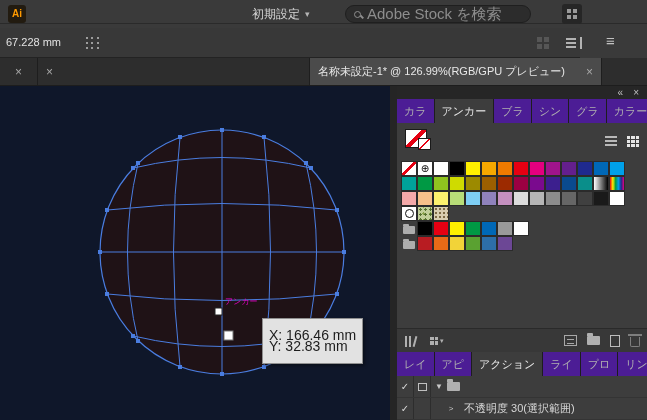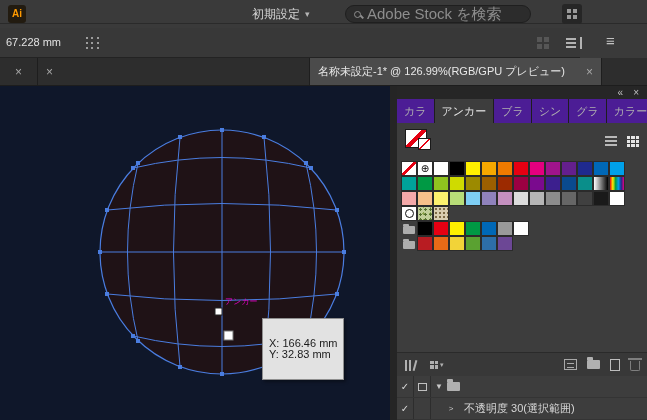--- a/index.html
+++ b/index.html
@@ -42,21 +42,21 @@
   .dtab.t3 { width:292px; background:#4b4b4b; color:#e8e8e8; }
   .dtab-fill { flex:1; }
 
   
   .canvas { position:absolute; left:0; top:86px; width:390px; height:376px; background:#0f172a; overflow:hidden; }
   .canvas svg { position:absolute; left:0; top:0; }
   .wire { stroke:#4a7de0; stroke-width:1; fill:none; }
   .shapefill { fill:#1f1216; stroke:#4a7de0; stroke-width:1.2; }
   #anchor-points rect { fill:#4a7de0; }
   .smartlabel { position:absolute; left:225px; top:210px; font-size:8px; color:#ee00cc; white-space:nowrap; }
-  .tooltip { position:absolute; left:262px; top:232px; background:#e2e2e2; border:1px solid #8f8f8f; box-shadow:2px 2px 3px rgba(0,0,0,.35); font-size:11px; color:#1c1c1c; padding:19px 6px; line-height:11px; white-space:nowrap; }
+  .tooltip { position:absolute; left:262px; top:232px; background:#e2e2e2; border:1px solid #8f8f8f; box-shadow:2px 2px 3px rgba(0,0,0,.35); font-size:14px; color:#1c1c1c; padding:11px 6px; line-height:11px; white-space:nowrap; }
 
   .divider { position:absolute; left:390px; top:86px; width:7px; height:334px; background:#252525; }
 
   
   .dock { position:absolute; left:397px; top:86px; width:250px; height:334px; background:#3d3d3d; display:flex; flex-direction:column; }
   .dock-head { height:13px; background:#262626; display:flex; justify-content:flex-end; align-items:center; gap:10px; padding-right:8px; color:#c0c0c0; flex:none; }
   .dock-head .dh-ic { font-size:10px; line-height:13px; }
   .pstrip { height:24px; background:#4c1d95; display:flex; align-items:stretch; flex:none; font-size:11px; }
   .ptab { display:flex; align-items:center; padding:0 7px; border-right:1px solid #1d1d1d; color:#b0b0b0; white-space:nowrap; }
   .ptab.active { background:#3d3d3d; color:#e9e9e9; }
@@ -365,20 +365,30 @@
             </span>
           <span class="kc">▾</span>
         </div>
         <div class="opt-ic rpush"></div>
         <div class="folder-ic"></div>
         <div class="page-ic"></div>
         <div class="trash-ic"></div>
       </div>
     </div>
 
+    <div class="pstrip">
+      <div class="ptab">レイ</div>
+      <div class="ptab">アピ</div>
+      <div class="ptab active">アクション</div>
+      <div class="ptab">ライ</div>
+      <div class="ptab">プロ</div>
+      <div class="ptab">リン</div>
+      <div class="fill"></div>
+
+    </div>
 
     <div class="actpanel">
       <div class="arow">
         <div class="acell chk">✓</div>
         <div class="acell dlg">
             <span class="dlgbox"></span>
           </div>
         <span class="aexp">▼</span>
         <span class="folder-ic"></span>
       </div>

